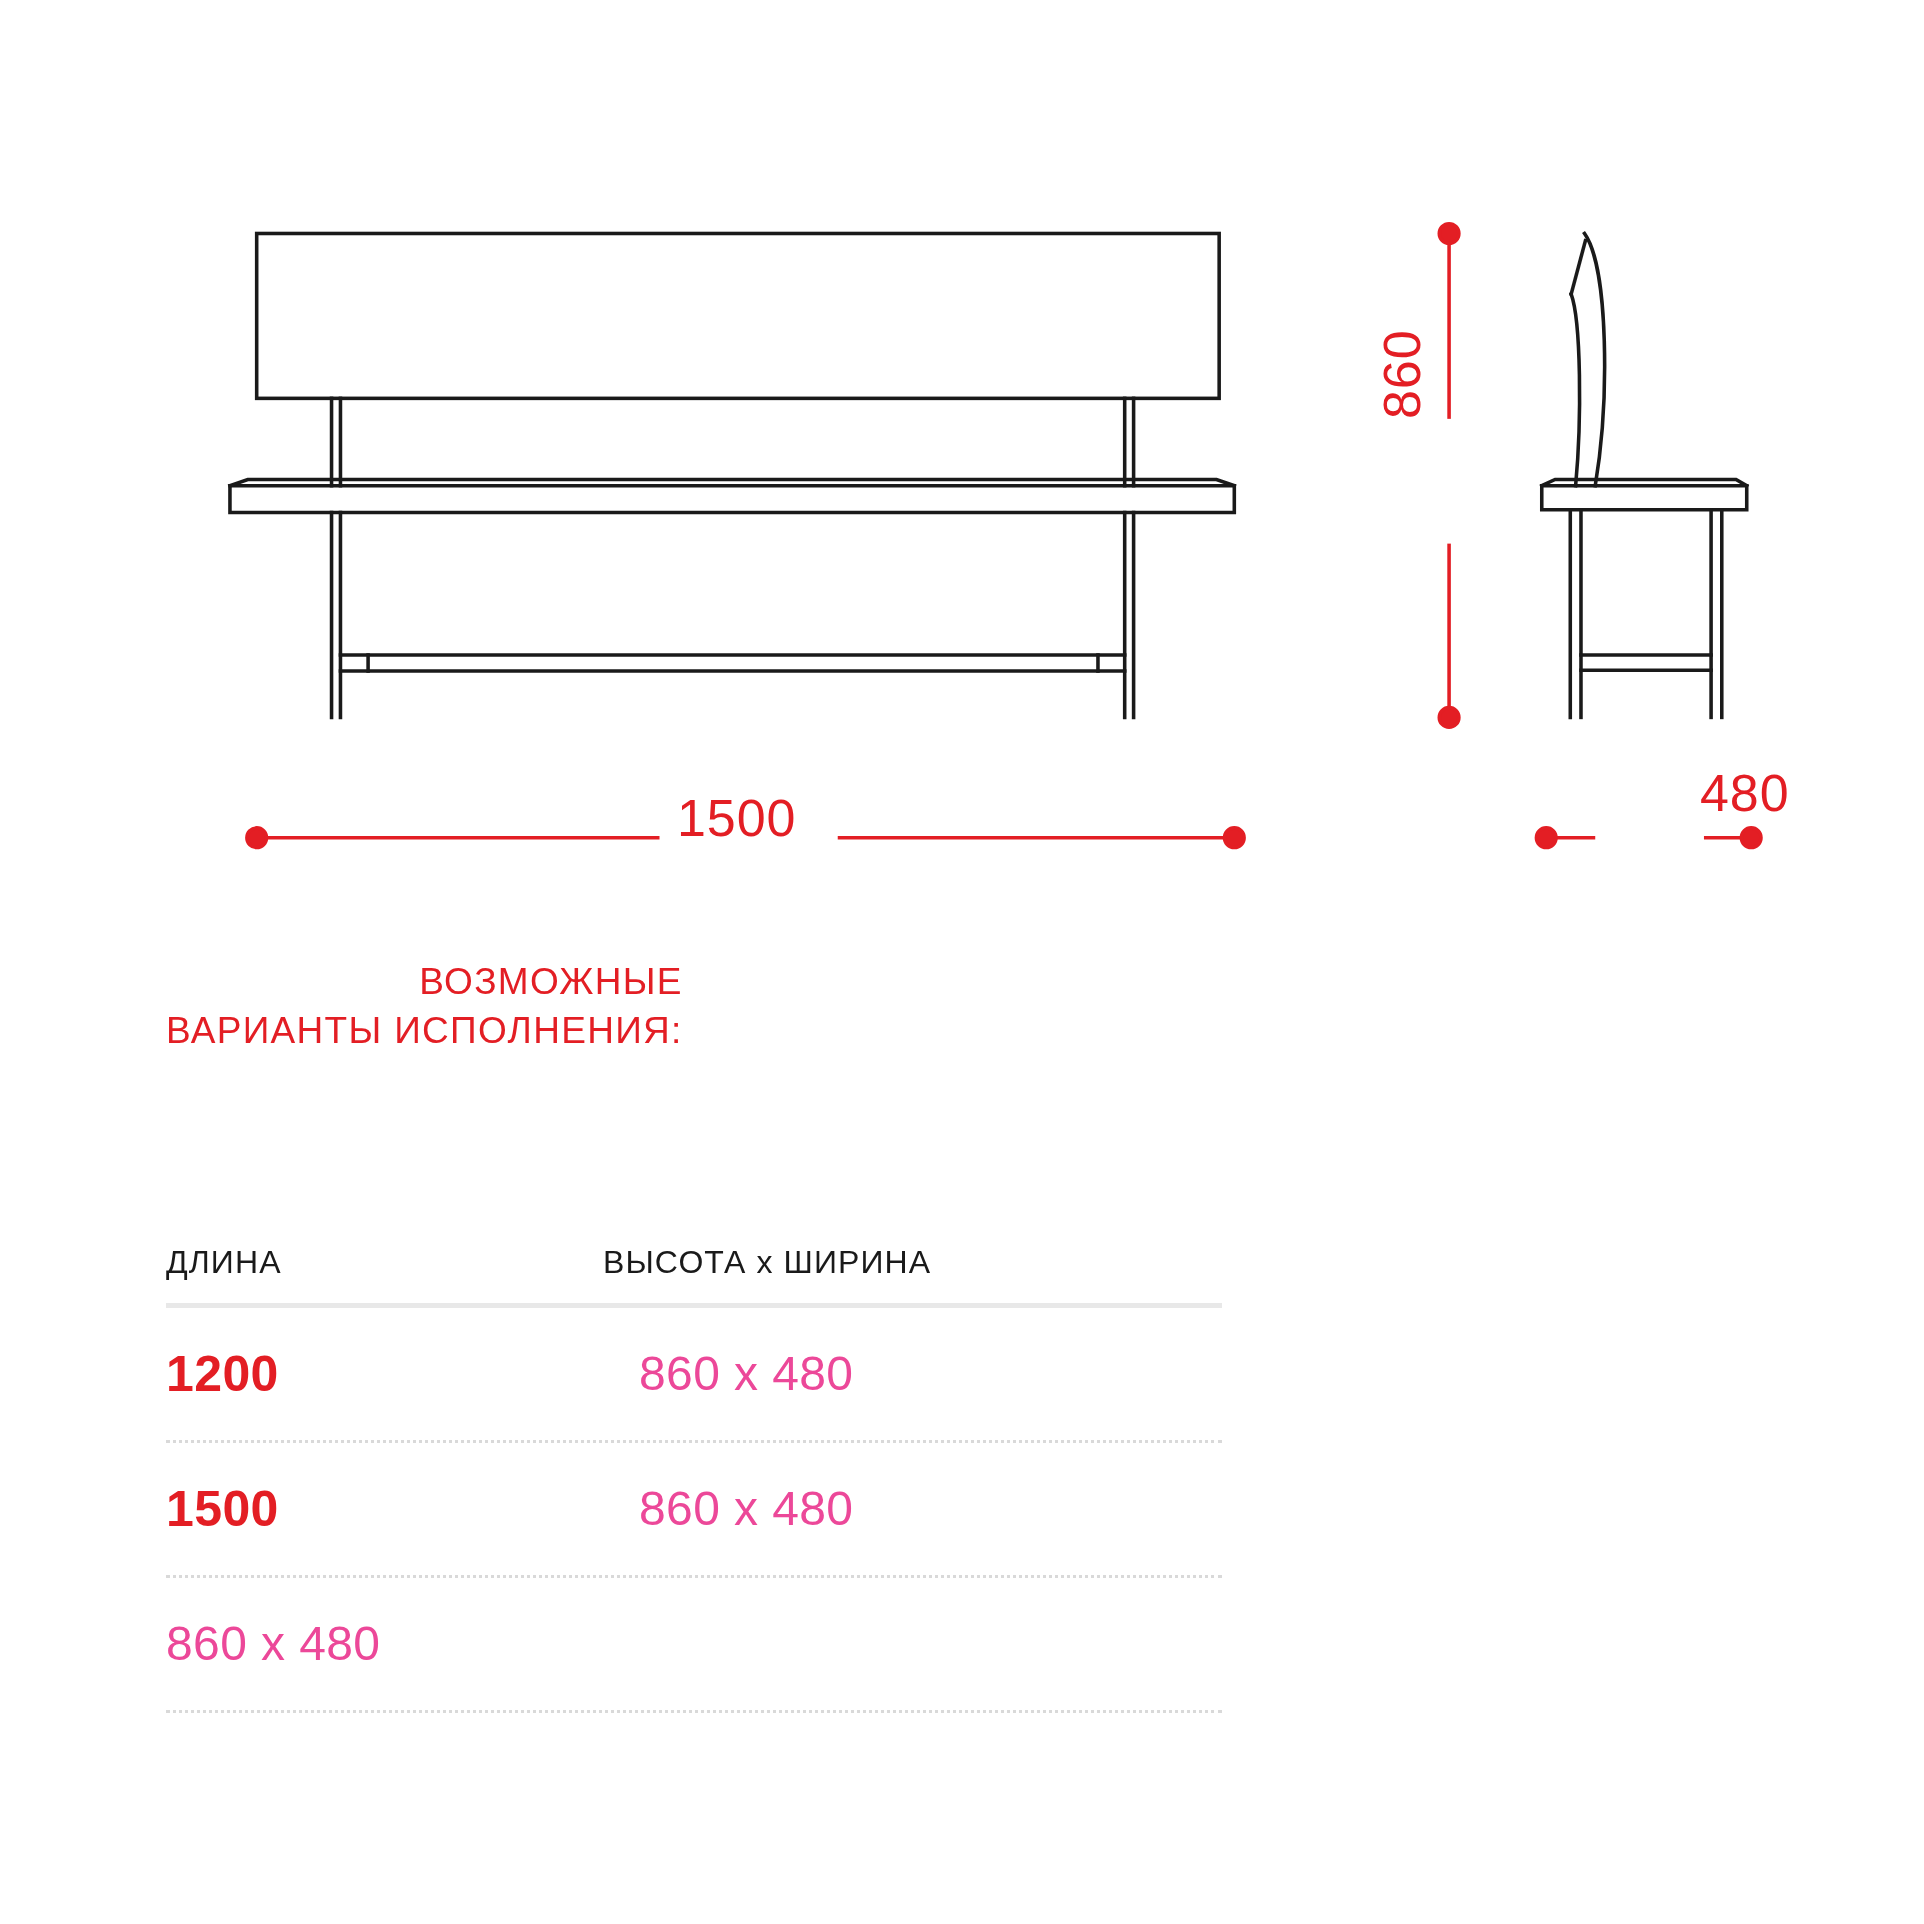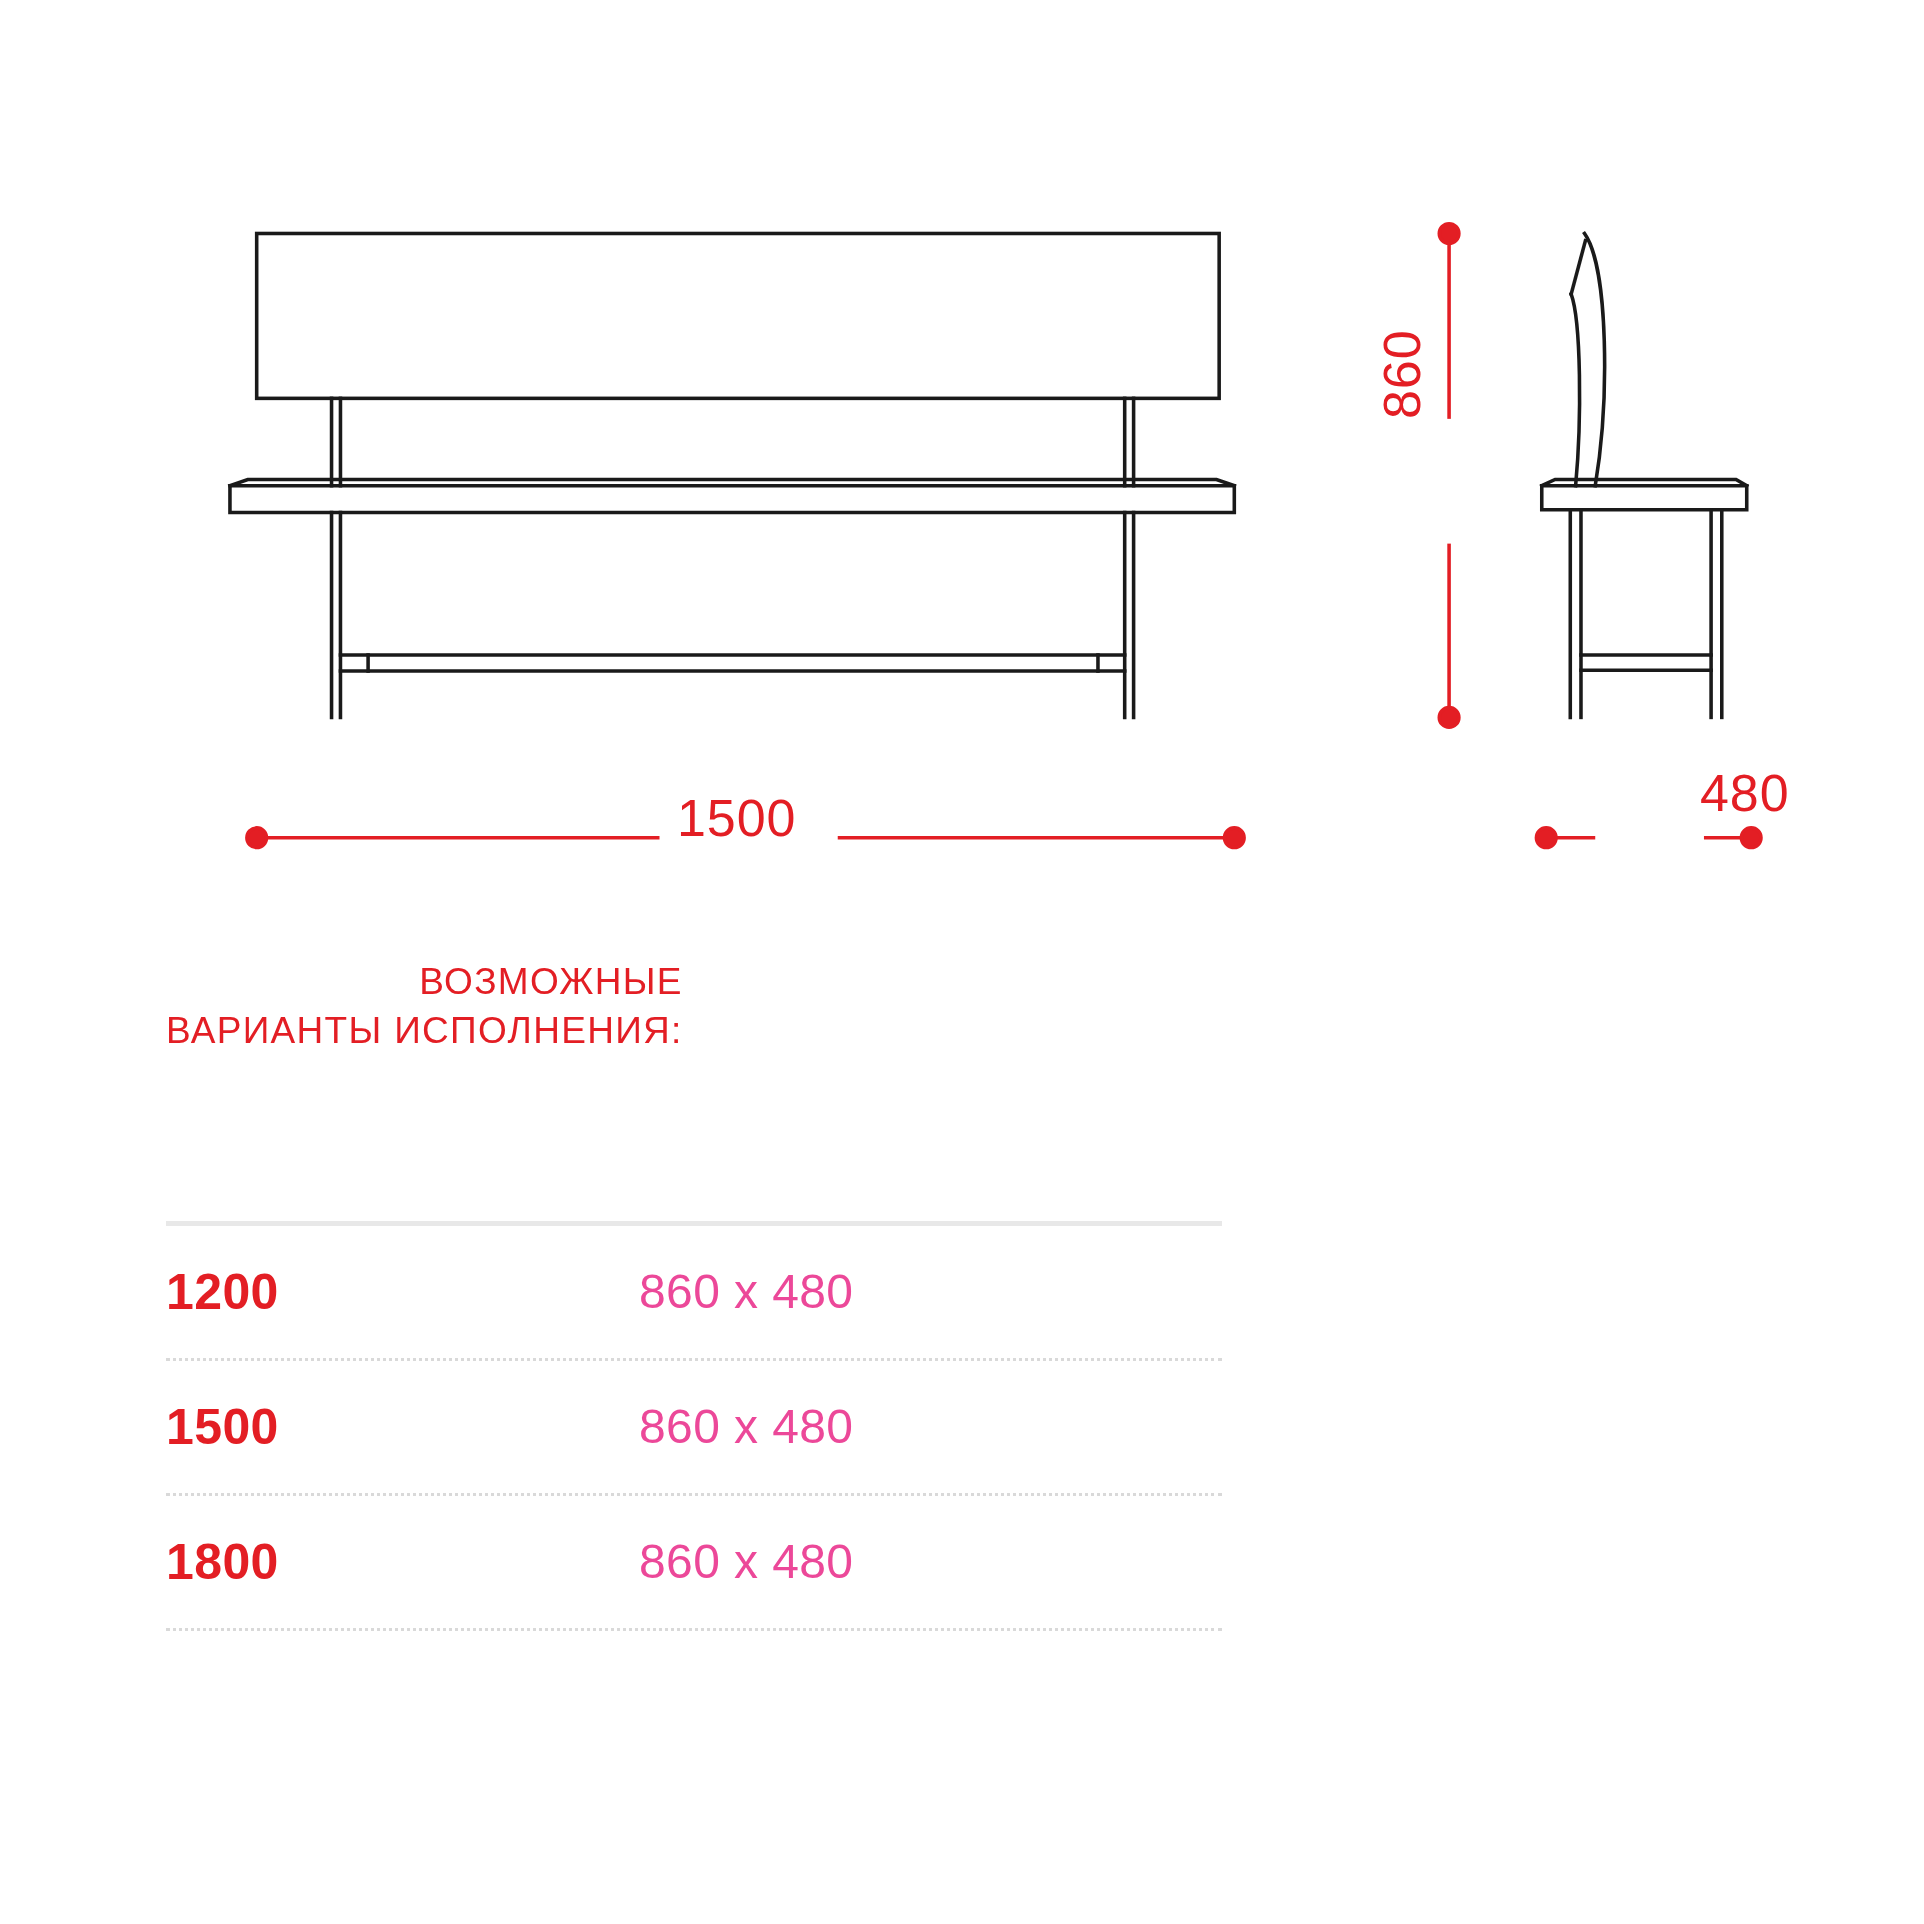--- a/index.html
+++ b/index.html
@@ -196,37 +196,40 @@
   <div class="dim-label" id="dim-height-label">860</div>
 </div>
 
 <div id="variants-heading">
   <div>ВОЗМОЖНЫЕ</div>
   <div>ВАРИАНТЫ ИСПОЛНЕНИЯ:</div>
 </div>
 
 <div id="variants-table">
 
+  <div class="tbl-row tbl-head">
+    <div class="cell cell-len">ДЛИНА</div>
+    <div class="cell cell-hw">ВЫСОТА х ШИРИНА</div>
+  </div>
 
   <div class="rule-solid"></div>
 
   <div class="tbl-row tbl-body-row">
     <div class="cell cell-len">1200</div>
     <div class="cell cell-hw">860 х 480</div>
   </div>
 
   <div class="rule-dotted"></div>
 
   <div class="tbl-row tbl-body-row">
     <div class="cell cell-len">1500</div>
     <div class="cell cell-hw">860 х 480</div>
   </div>
 
   <div class="rule-dotted"></div>
 
   <div class="tbl-row tbl-body-row">
-    <div class="cell cell-len">1800</div>
     <div class="cell cell-hw">860 х 480</div>
   </div>
 
   <div class="rule-dotted"></div>
 </div>
 
 
 </body></html>

